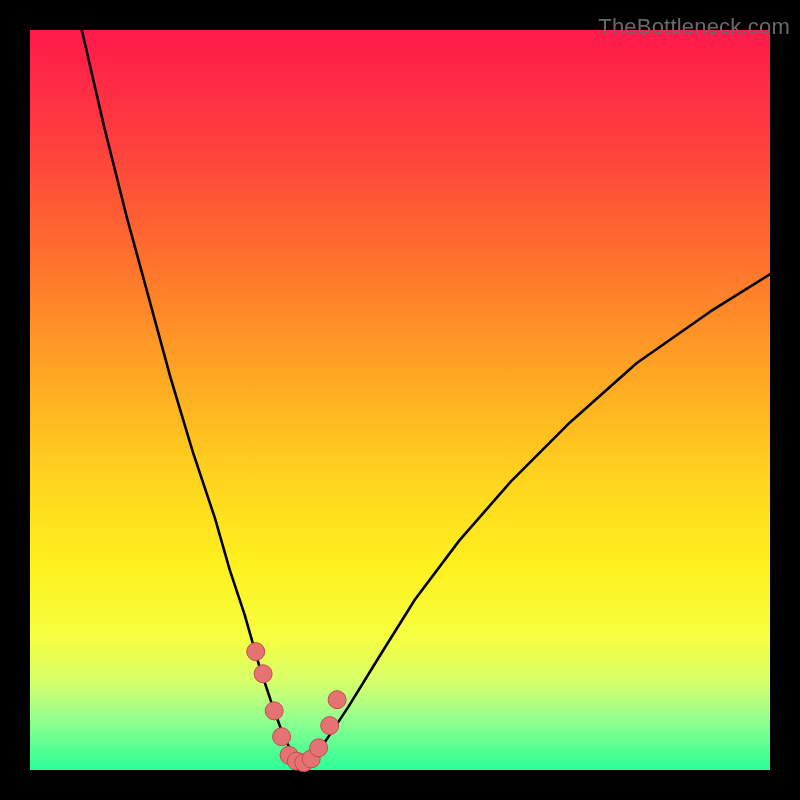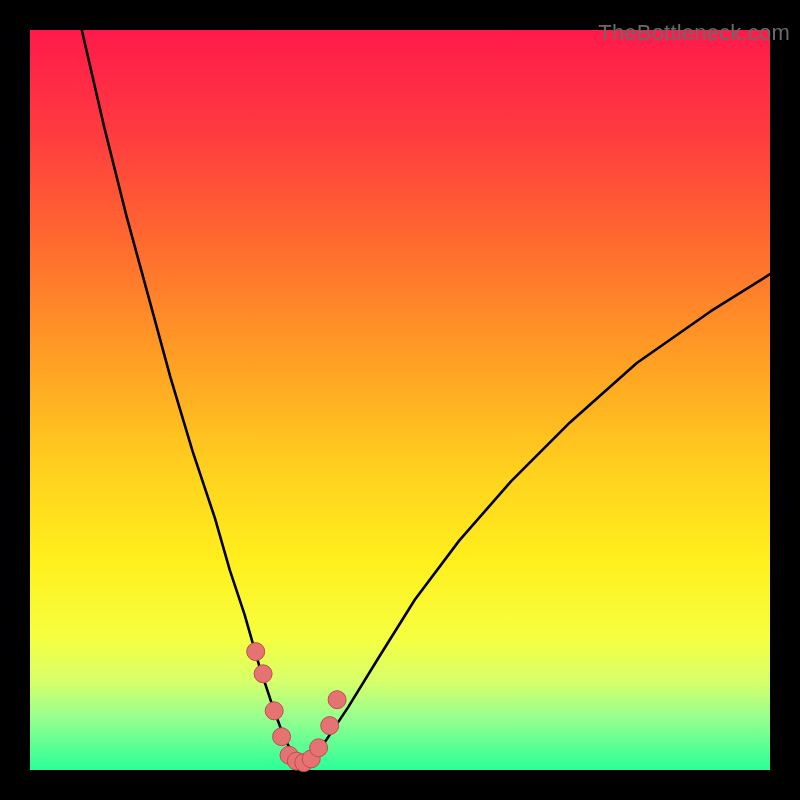--- a/index.html
+++ b/index.html
@@ -22,21 +22,21 @@
   .plot {
     position: absolute;
     left: 30px;
     top: 30px;
     width: 740px;
     height: 740px;
     
   }
   .watermark {
     position: absolute;
-    top: 20px;
+    top: 14px;
     right: 10px;
     font-size: 22px;
     font-weight: 500;
     color: #6a6a6a;
     letter-spacing: 0.2px;
   }
   svg.overlay {
     position: absolute;
     left: 0;
     top: 0;

